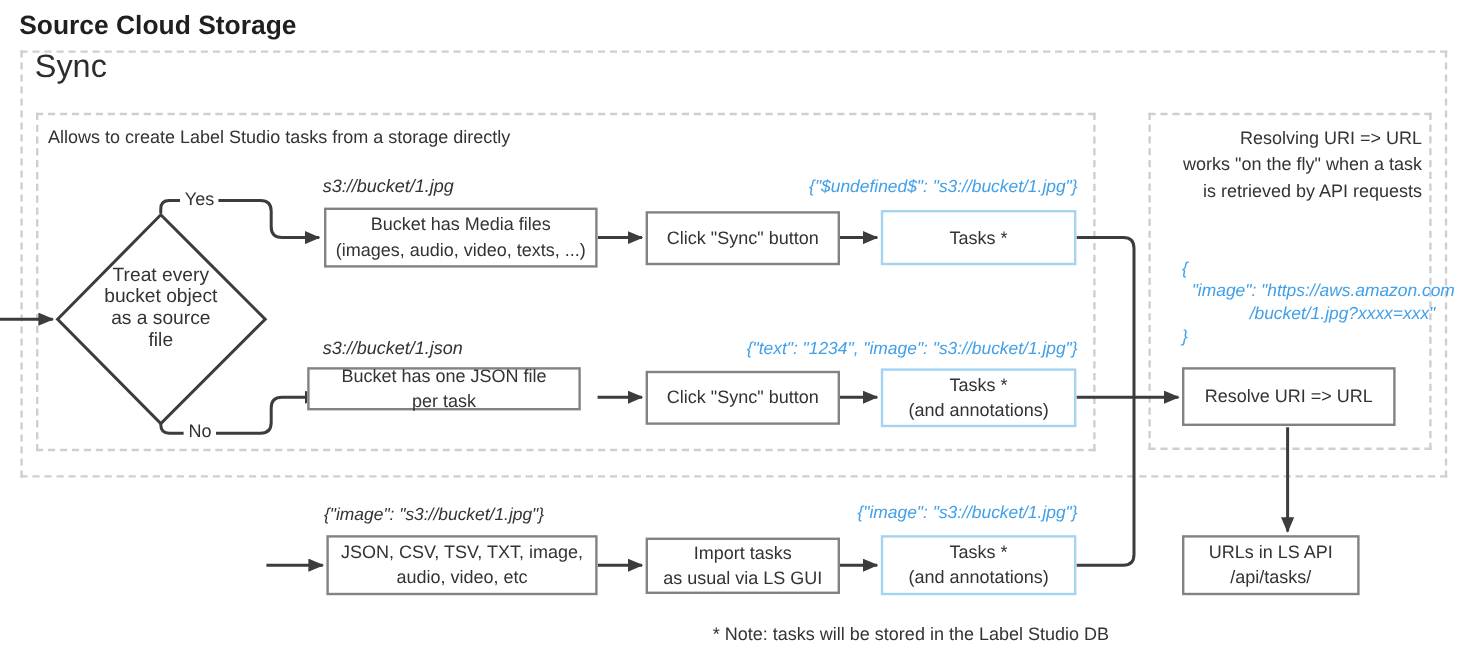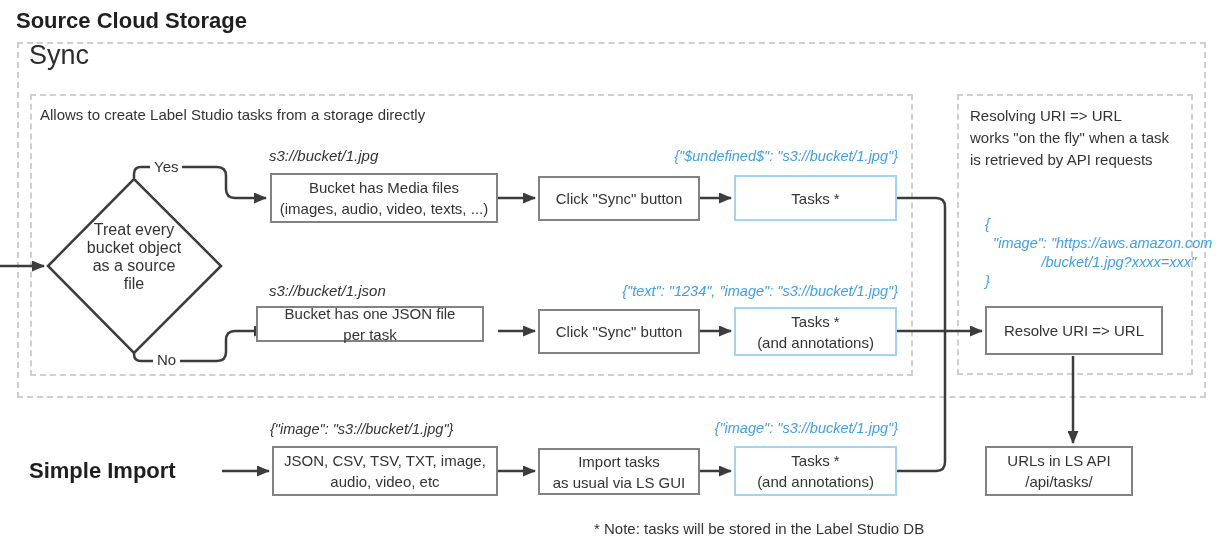--- a/index.html
+++ b/index.html
@@ -71,21 +71,21 @@
     <path class="connector" d="M 700 471 L 731 471" marker-end="url(#arrow)"></path>
     <path class="connector" d="M 897 198 L 936 198 Q 945 198 945 207 L 945 331"></path>
     <path class="connector" d="M 897 471 L 936 471 Q 945 471 945 462 L 945 331"></path>
     <path class="connector" d="M 897 331 L 982 331" marker-end="url(#arrow)"></path>
     <path class="connector" d="M 1073 356 L 1073 443" marker-end="url(#arrow)"></path>
   </svg>
 
   <div class="label title" style="left:16px;top:8px;">Source Cloud Storage</div>
   <div class="label section-heading" style="left:29px;top:40px;">Sync</div>
   <div class="label desc" style="left:40px;top:106px;">Allows to create Label Studio tasks from a storage directly</div>
-  <div class="label desc multiline" style="left:970px;top:105px;width:215px;">Resolving URI =&gt; URL
+  <div class="label desc multiline" style="left:970px;top:105px;width:215px;text-align:right;">Resolving URI =&gt; URL
 works "on the fly" when a task
 is retrieved by API requests</div>
   <div class="label json-blue pre" style="left:985px;top:215px;">{
   "image": "https://aws.amazon.com
               /bucket/1.jpg?xxxx=xxx"
 }</div>
 
   <div class="diamond-text" style="left:72px;top:221px;width:124px;">Treat every
 bucket object
 as a source
@@ -101,21 +101,20 @@
   <div class="node blue-node" style="left:734px;top:175px;width:163px;height:46px;">Tasks *</div>
 
   <div class="label uri" style="left:269px;top:282px;">s3://bucket/1.json</div>
   <div class="node gray-node" style="left:256px;top:306px;width:228px;height:36px;">Bucket has one JSON file
 per task</div>
   <div class="node gray-node" style="left:538px;top:309px;width:162px;height:45px;">Click "Sync" button</div>
   <div class="label json-blue right-al" style="left:610px;top:283px;width:288px;">{"text": "1234", "image": "s3://bucket/1.jpg"}</div>
   <div class="node blue-node" style="left:734px;top:307px;width:163px;height:49px;">Tasks *
 (and annotations)</div>
 
-  <div class="label title" style="left:29px;top:458px;">Simple Import</div>
   <div class="label json-dark" style="left:270px;top:421px;">{"image": "s3://bucket/1.jpg"}</div>
   <div class="node gray-node" style="left:272px;top:446px;width:226px;height:50px;">JSON, CSV, TSV, TXT, image,
 audio, video, etc</div>
   <div class="node gray-node" style="left:538px;top:448px;width:162px;height:47px;">Import tasks
 as usual via LS GUI</div>
   <div class="label json-blue right-al" style="left:610px;top:420px;width:288px;">{"image": "s3://bucket/1.jpg"}</div>
   <div class="node blue-node" style="left:734px;top:446px;width:163px;height:50px;">Tasks *
 (and annotations)</div>
 
   <div class="node gray-node" style="left:985px;top:306px;width:178px;height:49px;">Resolve URI =&gt; URL</div>

